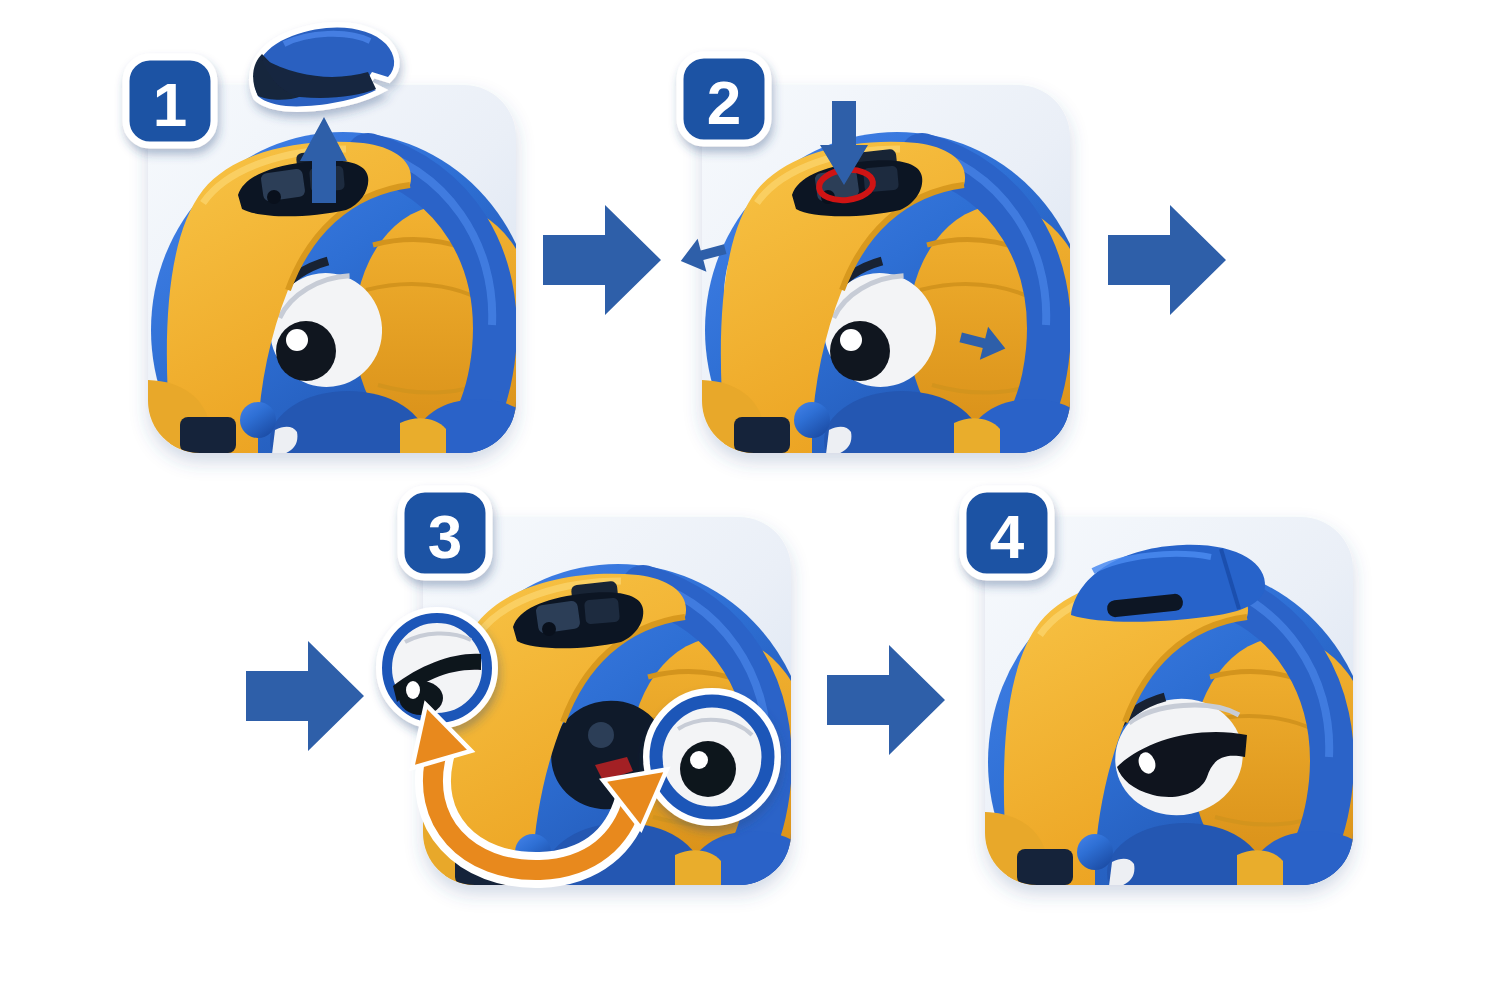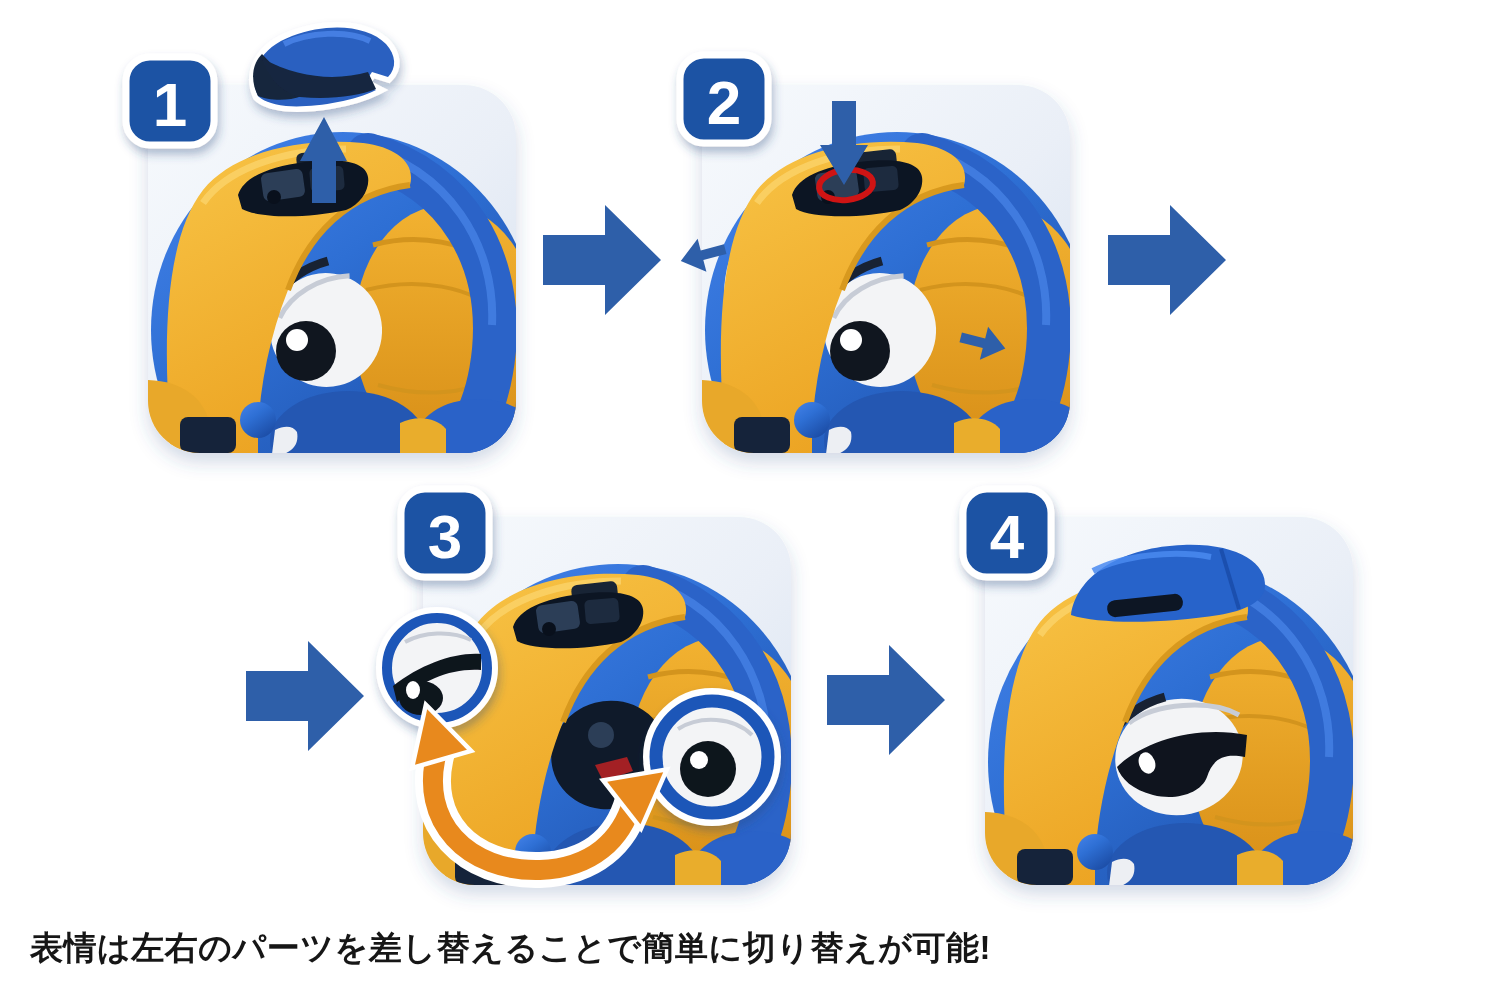--- a/index.html
+++ b/index.html
@@ -240,15 +240,14 @@
   <g filter="url(#fSoft)">
     <rect x="401" y="489" width="88" height="88" rx="24" fill="var(--badge-blue,#1d53a4)" stroke="#ffffff" stroke-width="7"></rect>
     <text class="badge-num" x="445" y="536" font-size="62" text-anchor="middle" dominant-baseline="central">3</text>
   </g>
   <g filter="url(#fSoft)">
     <rect x="963" y="489" width="88" height="88" rx="24" fill="var(--badge-blue,#1d53a4)" stroke="#ffffff" stroke-width="7"></rect>
     <text class="badge-num" x="1007" y="536" font-size="62" text-anchor="middle" dominant-baseline="central">4</text>
   </g>
 </svg>
 
-<div id="caption">表情は左右のパーツを差し替えることで簡単に切り替えが可能!</div>
 
 </div>
 
 </body></html>

